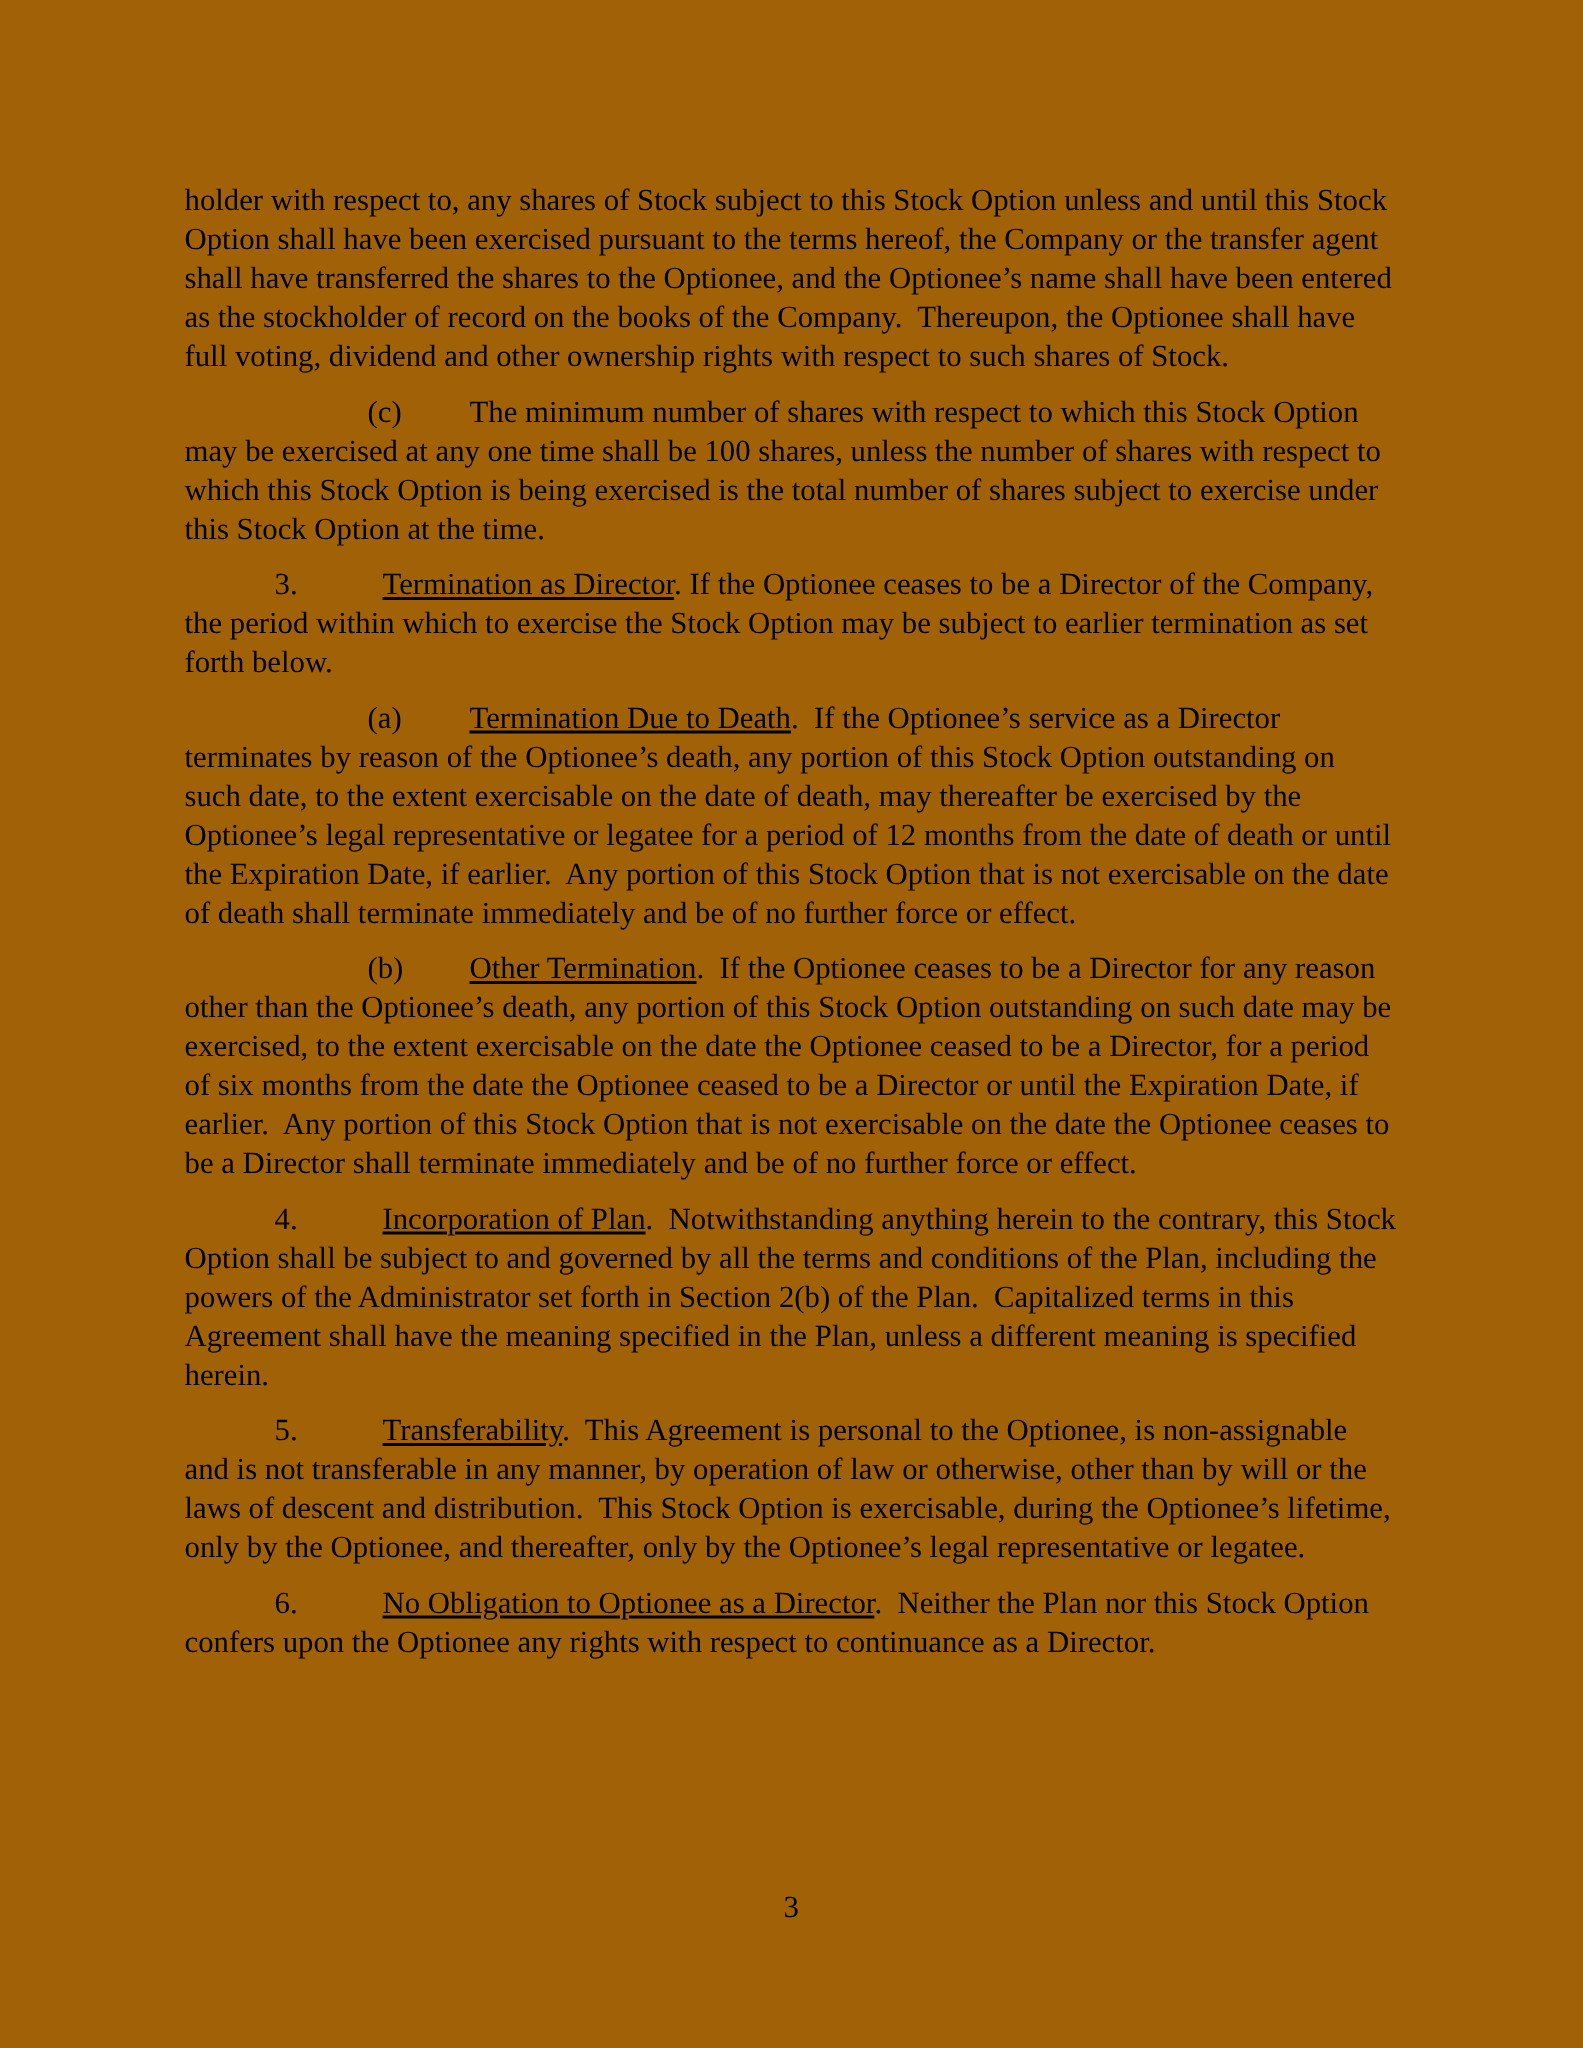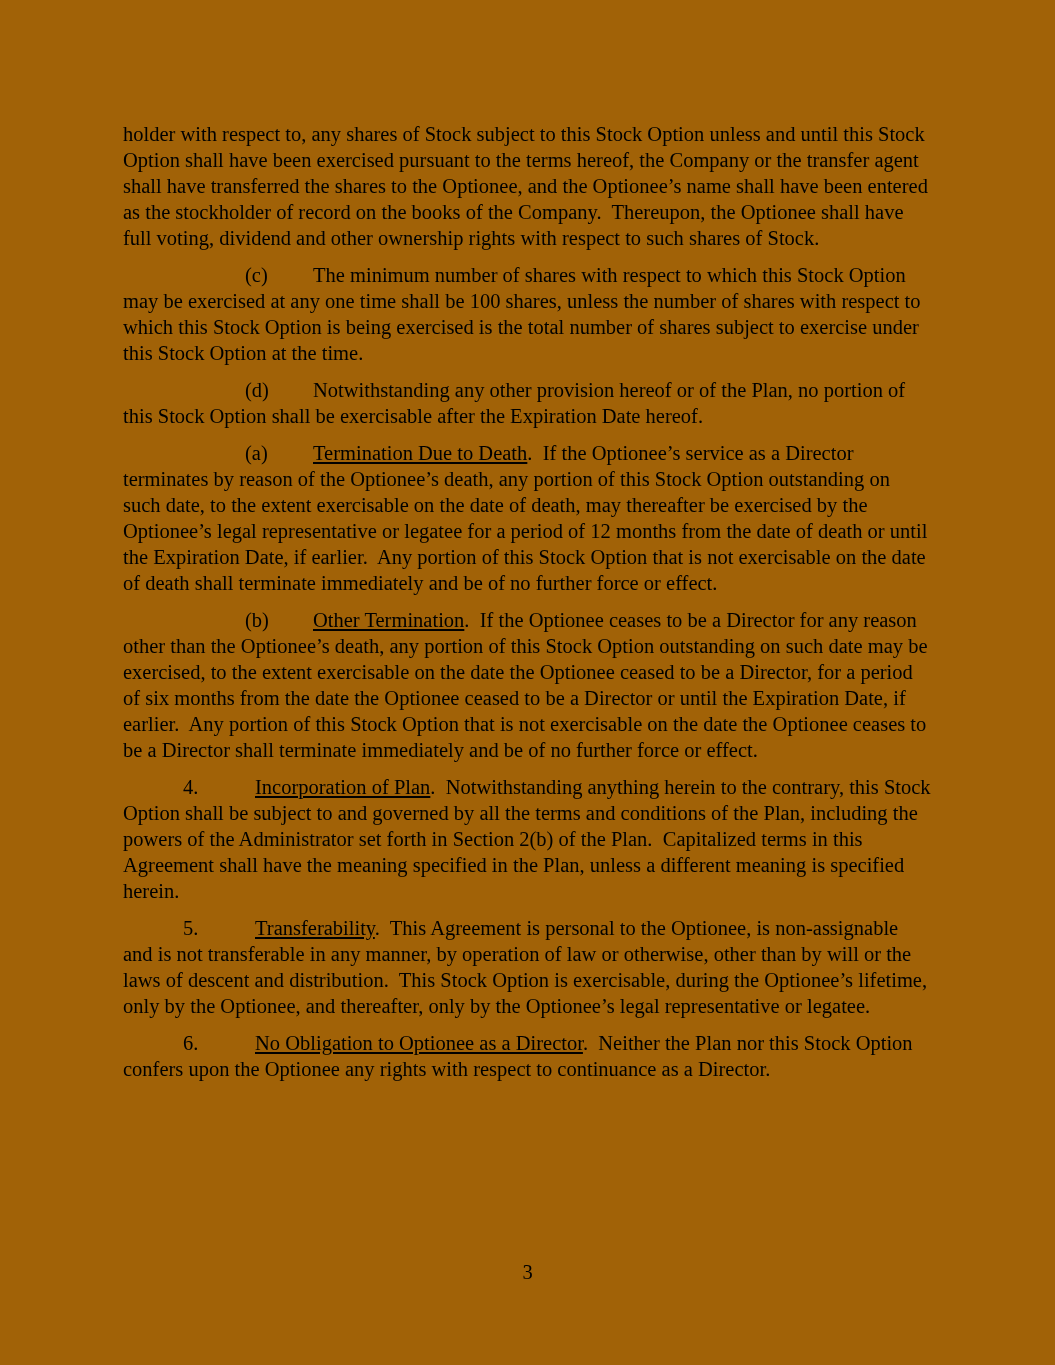--- a/index.html
+++ b/index.html
@@ -50,22 +50,22 @@
 </head>
 <body>
 
 <div class="page">
   <div class="content">
 
     <p class="para"><span>holder with respect to, any shares of Stock subject to this Stock Option unless and until this Stock Option shall have been exercised pursuant to the terms hereof, the Company or the transfer agent shall have transferred the shares to the Optionee, and the Optionee’s name shall have been entered as the stockholder of record on the books of the Company.  Thereupon, the Optionee shall have full voting, dividend and other ownership rights with respect to such shares of Stock.</span></p>
 
     <p class="para ind2"><span class="prefix lvl2">(c)</span><span>The minimum number of shares with respect to which this Stock Option may be exercised at any one time shall be 100 shares, unless the number of shares with respect to which this Stock Option is being exercised is the total number of shares subject to exercise under this Stock Option at the time.</span></p>
 
-    <p class="para ind2"><span class="prefix lvl2">(d)</span><span>Notwithstanding any other provision hereof or of the Plan, no portion of this Stock Option shall be exercisable after the Expiration Date hereof.</span></p>
 
+    <p class="para ind1"><span class="prefix lvl1">3.</span><span class="underlined">Termination as Director</span><span>. If the Optionee ceases to be a Director of the Company, the period within which to exercise the Stock Option may be subject to earlier termination as set forth below.</span></p>
 
     <p class="para ind2"><span class="prefix lvl2">(a)</span><span class="underlined">Termination Due to Death</span><span>.  If the Optionee’s service as a Director terminates by reason of the Optionee’s death, any portion of this Stock Option outstanding on such date, to the extent exercisable on the date of death, may thereafter be exercised by the Optionee’s legal representative or legatee for a period of 12 months from the date of death or until the Expiration Date, if earlier.  Any portion of this Stock Option that is not exercisable on the date of death shall terminate immediately and be of no further force or effect.</span></p>
 
     <p class="para ind2"><span class="prefix lvl2">(b)</span><span class="underlined">Other Termination</span><span>.  If the Optionee ceases to be a Director for any reason other than the Optionee’s death, any portion of this Stock Option outstanding on such date may be exercised, to the extent exercisable on the date the Optionee ceased to be a Director, for a period of six months from the date the Optionee ceased to be a Director or until the Expiration Date, if earlier.  Any portion of this Stock Option that is not exercisable on the date the Optionee ceases to be a Director shall terminate immediately and be of no further force or effect.</span></p>
 
     <p class="para ind1"><span class="prefix lvl1">4.</span><span class="underlined">Incorporation of Plan</span><span>.  Notwithstanding anything herein to the contrary, this Stock Option shall be subject to and governed by all the terms and conditions of the Plan, including the powers of the Administrator set forth in Section 2(b) of the Plan.  Capitalized terms in this Agreement shall have the meaning specified in the Plan, unless a different meaning is specified herein.</span></p>
 
     <p class="para ind1"><span class="prefix lvl1">5.</span><span class="underlined">Transferability</span><span>.  This Agreement is personal to the Optionee, is non-assignable and is not transferable in any manner, by operation of law or otherwise, other than by will or the laws of descent and distribution.  This Stock Option is exercisable, during the Optionee’s lifetime, only by the Optionee, and thereafter, only by the Optionee’s legal representative or legatee.</span></p>
 
     <p class="para ind1"><span class="prefix lvl1">6.</span><span class="underlined">No Obligation to Optionee as a Director</span><span>.  Neither the Plan nor this Stock Option confers upon the Optionee any rights with respect to continuance as a Director.</span></p>

